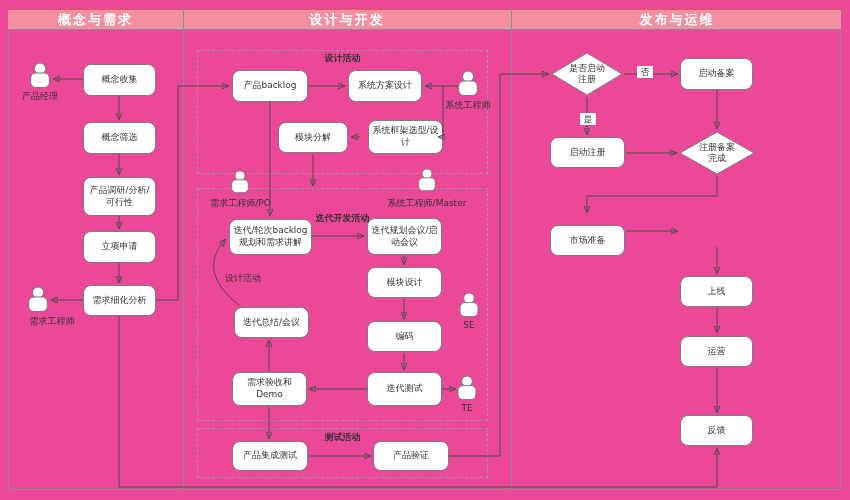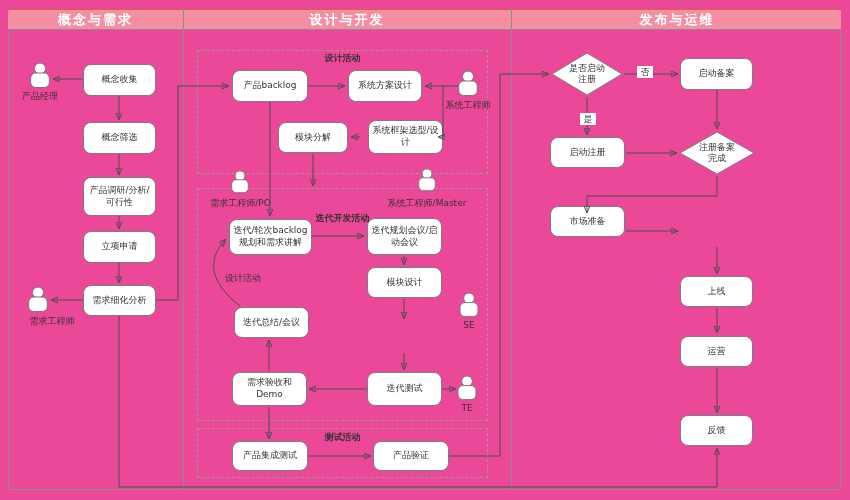--- a/index.html
+++ b/index.html
@@ -51,20 +51,21 @@
   <div class="node" style="left:232px;top:70px;width:76px;height:32px;">产品backlog</div>
   <div class="node" style="left:348px;top:70px;width:74px;height:32px;">系统方案设计</div>
   <div class="node" style="left:278px;top:122px;width:70px;height:31px;">模块分解</div>
   <div class="node" style="left:360px;top:120px;width:75px;height:34px;margin-left:8px;">系统框架选型/设
 计</div>
   <div class="node" style="left:229px;top:219px;width:83px;height:36px;">迭代/轮次backlog
 规划和需求讲解</div>
   <div class="node" style="left:367px;top:218px;width:75px;height:37px;">迭代规划会议/启
 动会议</div>
   <div class="node" style="left:367px;top:267px;width:75px;height:31px;">模块设计</div>
+  <div class="node" style="left:367px;top:321px;width:75px;height:31px;">编码</div>
   <div class="node" style="left:234px;top:307px;width:75px;height:31px;">迭代总结/会议</div>
   <div class="node" style="left:232px;top:372px;width:75px;height:34px;">需求验收和
 Demo</div>
   <div class="node" style="left:367px;top:372px;width:75px;height:34px;">迭代测试</div>
   <div class="node" style="left:232px;top:441px;width:76px;height:30px;">产品集成测试</div>
   <div class="node" style="left:373px;top:441px;width:76px;height:30px;">产品验证</div>
 
   <div class="diamond" style="left:551px;top:52px;width:72px;height:44px;">
     <svg width="72" height="44">
         <polygon points="1,22 36,1 71,22 36,43" fill="#fff" stroke="#7d7d7d" stroke-linejoin="round"></polygon>
@@ -74,21 +75,21 @@
   </div>
   <div class="node" style="left:680px;top:58px;width:73px;height:32px;">启动备案</div>
   <div class="node" style="left:550px;top:137px;width:75px;height:31px;">启动注册</div>
   <div class="diamond" style="left:679px;top:131px;width:76px;height:44px;">
     <svg width="76" height="44">
         <polygon points="1,22 38,1 75,22 38,43" fill="#fff" stroke="#7d7d7d" stroke-linejoin="round"></polygon>
       </svg>
     <div class="dlabel">注册备案
 完成</div>
   </div>
-  <div class="node" style="left:550px;top:206px;width:75px;height:31px;">市场准备</div>
+  <div class="node" style="left:550px;top:225px;width:75px;height:31px;">市场准备</div>
   <div class="node" style="left:680px;top:276px;width:73px;height:31px;">上线</div>
   <div class="node" style="left:680px;top:336px;width:73px;height:31px;">运营</div>
   <div class="node" style="left:680px;top:415px;width:73px;height:31px;">反馈</div>
 
   <div class="person" style="left:30px;top:62px;">
     <svg width="20" height="27" viewBox="0 0 20 27">
         <circle cx="10" cy="6.5" r="5.5" fill="#fff" stroke="#777"></circle>
         <rect x="0.7" y="11" width="18.6" height="14.5" rx="5" fill="#fff" stroke="#777"></rect>
       </svg>
   </div>

